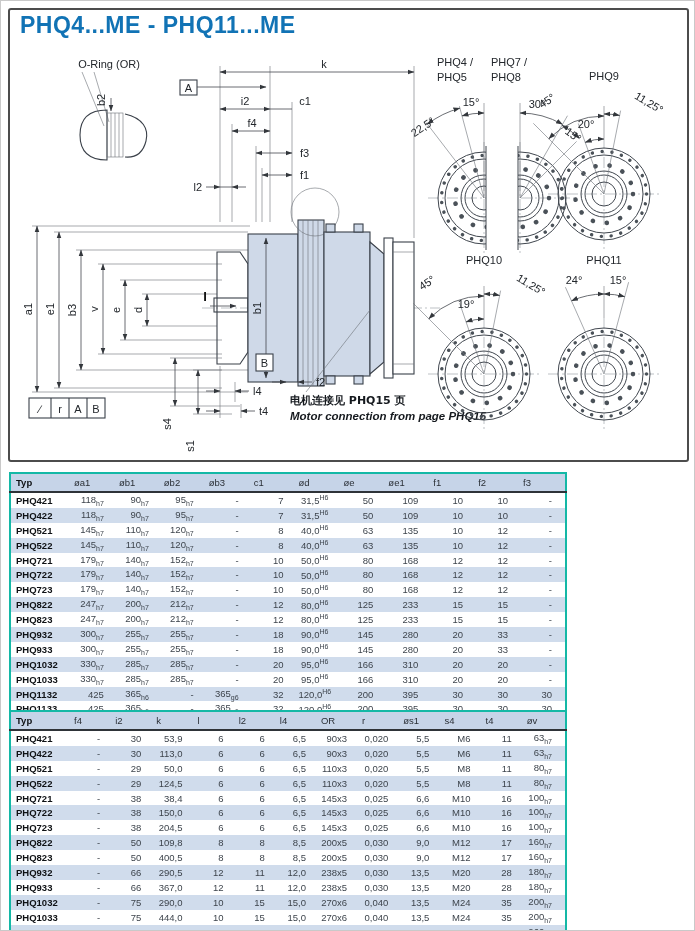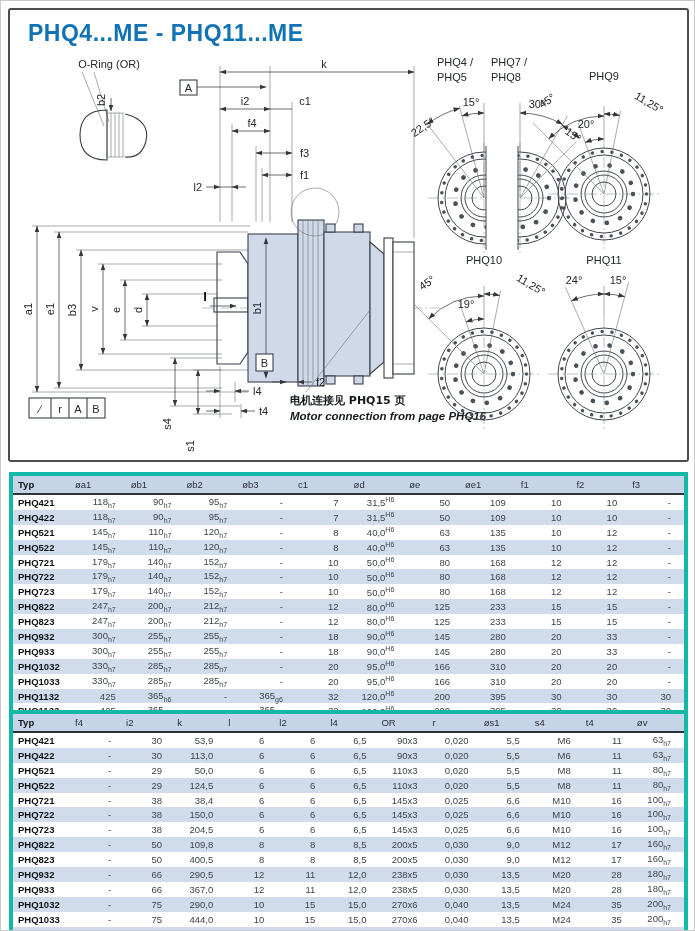--- a/index.html
+++ b/index.html
@@ -1,38 +1,38 @@
 <!DOCTYPE html>
 <html><head>
 <meta charset="utf-8">
 <style>
   html,body{margin:0;padding:0;background:#fff;}
   .page{position:relative;width:695px;height:931px;background:#fff;border:1px solid #c9c9c9;
         box-sizing:border-box;font-family:"Liberation Sans",sans-serif;overflow:hidden;}
   .frame{position:absolute;left:7px;top:7px;width:677px;height:450px;border:2px solid #4c4c4c;border-radius:3px;}
-  .frame h1{position:absolute;left:10px;top:2px;margin:8px;font-size:23px;font-weight:bold;color:#1173b5;letter-spacing:.5px;}
+  .frame h1{position:absolute;left:10px;top:2px;margin:0;font-size:23px;font-weight:bold;color:#1173b5;letter-spacing:.5px;}
   .frame svg{position:absolute;left:0;top:0;width:677px;height:450px;}
 
   
   .ln{stroke:#3a4049;stroke-width:1.1;fill:none;}
   .ln2{stroke:#41474f;stroke-width:1;fill:none;}
   .thin{stroke:#6b7077;stroke-width:.6;fill:none;}
   .dim{stroke:#44484e;stroke-width:.8;fill:none;}
   .cl{stroke:#9298a0;stroke-width:.6;fill:none;stroke-dasharray:11 3 2 3;}
   .blue{fill:#cfd9e8;stroke:#3a4049;stroke-width:1.1;}
   .wht{fill:#fff;stroke:#3a4049;stroke-width:1.1;}
   .lbl{font:11px "Liberation Sans",sans-serif;fill:#23272c;}
   .lblB{font:bold 13px "Liberation Sans",sans-serif;fill:#111;}
   .note1{font:bold 11px "DejaVu Sans",sans-serif;fill:#15191e;}
   .note2{font:italic bold 11.5px "Liberation Sans",sans-serif;fill:#15191e;}
   .mid{text-anchor:middle;}
 
   
-  table{position:absolute;left:8px;width:679px;border-collapse:collapse;table-layout:fixed;
-        font-family:"Liberation Sans",sans-serif;border:4px solid #14b8a6;background:#fff;}
+  table{position:absolute;left:8px;width:558px;border-collapse:collapse;table-layout:fixed;
+        font-family:"Liberation Sans",sans-serif;border:2px solid #14b8a6;background:#fff;}
   #table1{top:471px;} #table2{top:709px;}
   th{background:#c6d4e8;font-size:9.5px;font-weight:normal;color:#2a2f36;text-align:left;
      padding:3px 2px;border-bottom:2px solid #2e3338;}
   th.typ{text-align:left;font-weight:bold;color:#0e1114;padding-left:5px;}
   td{font-size:9.5px;color:#3d444c;text-align:right;padding:1px 13px 1px 2px;white-space:nowrap;}
   td.typ{text-align:left;font-weight:bold;color:#0e1114;padding:1px 2px 1px 5px;}
   tbody tr:nth-child(even){background:#d0dcec;}
   td sub{font-size:7px;}
   td sup{font-size:7px;}
 </style>

